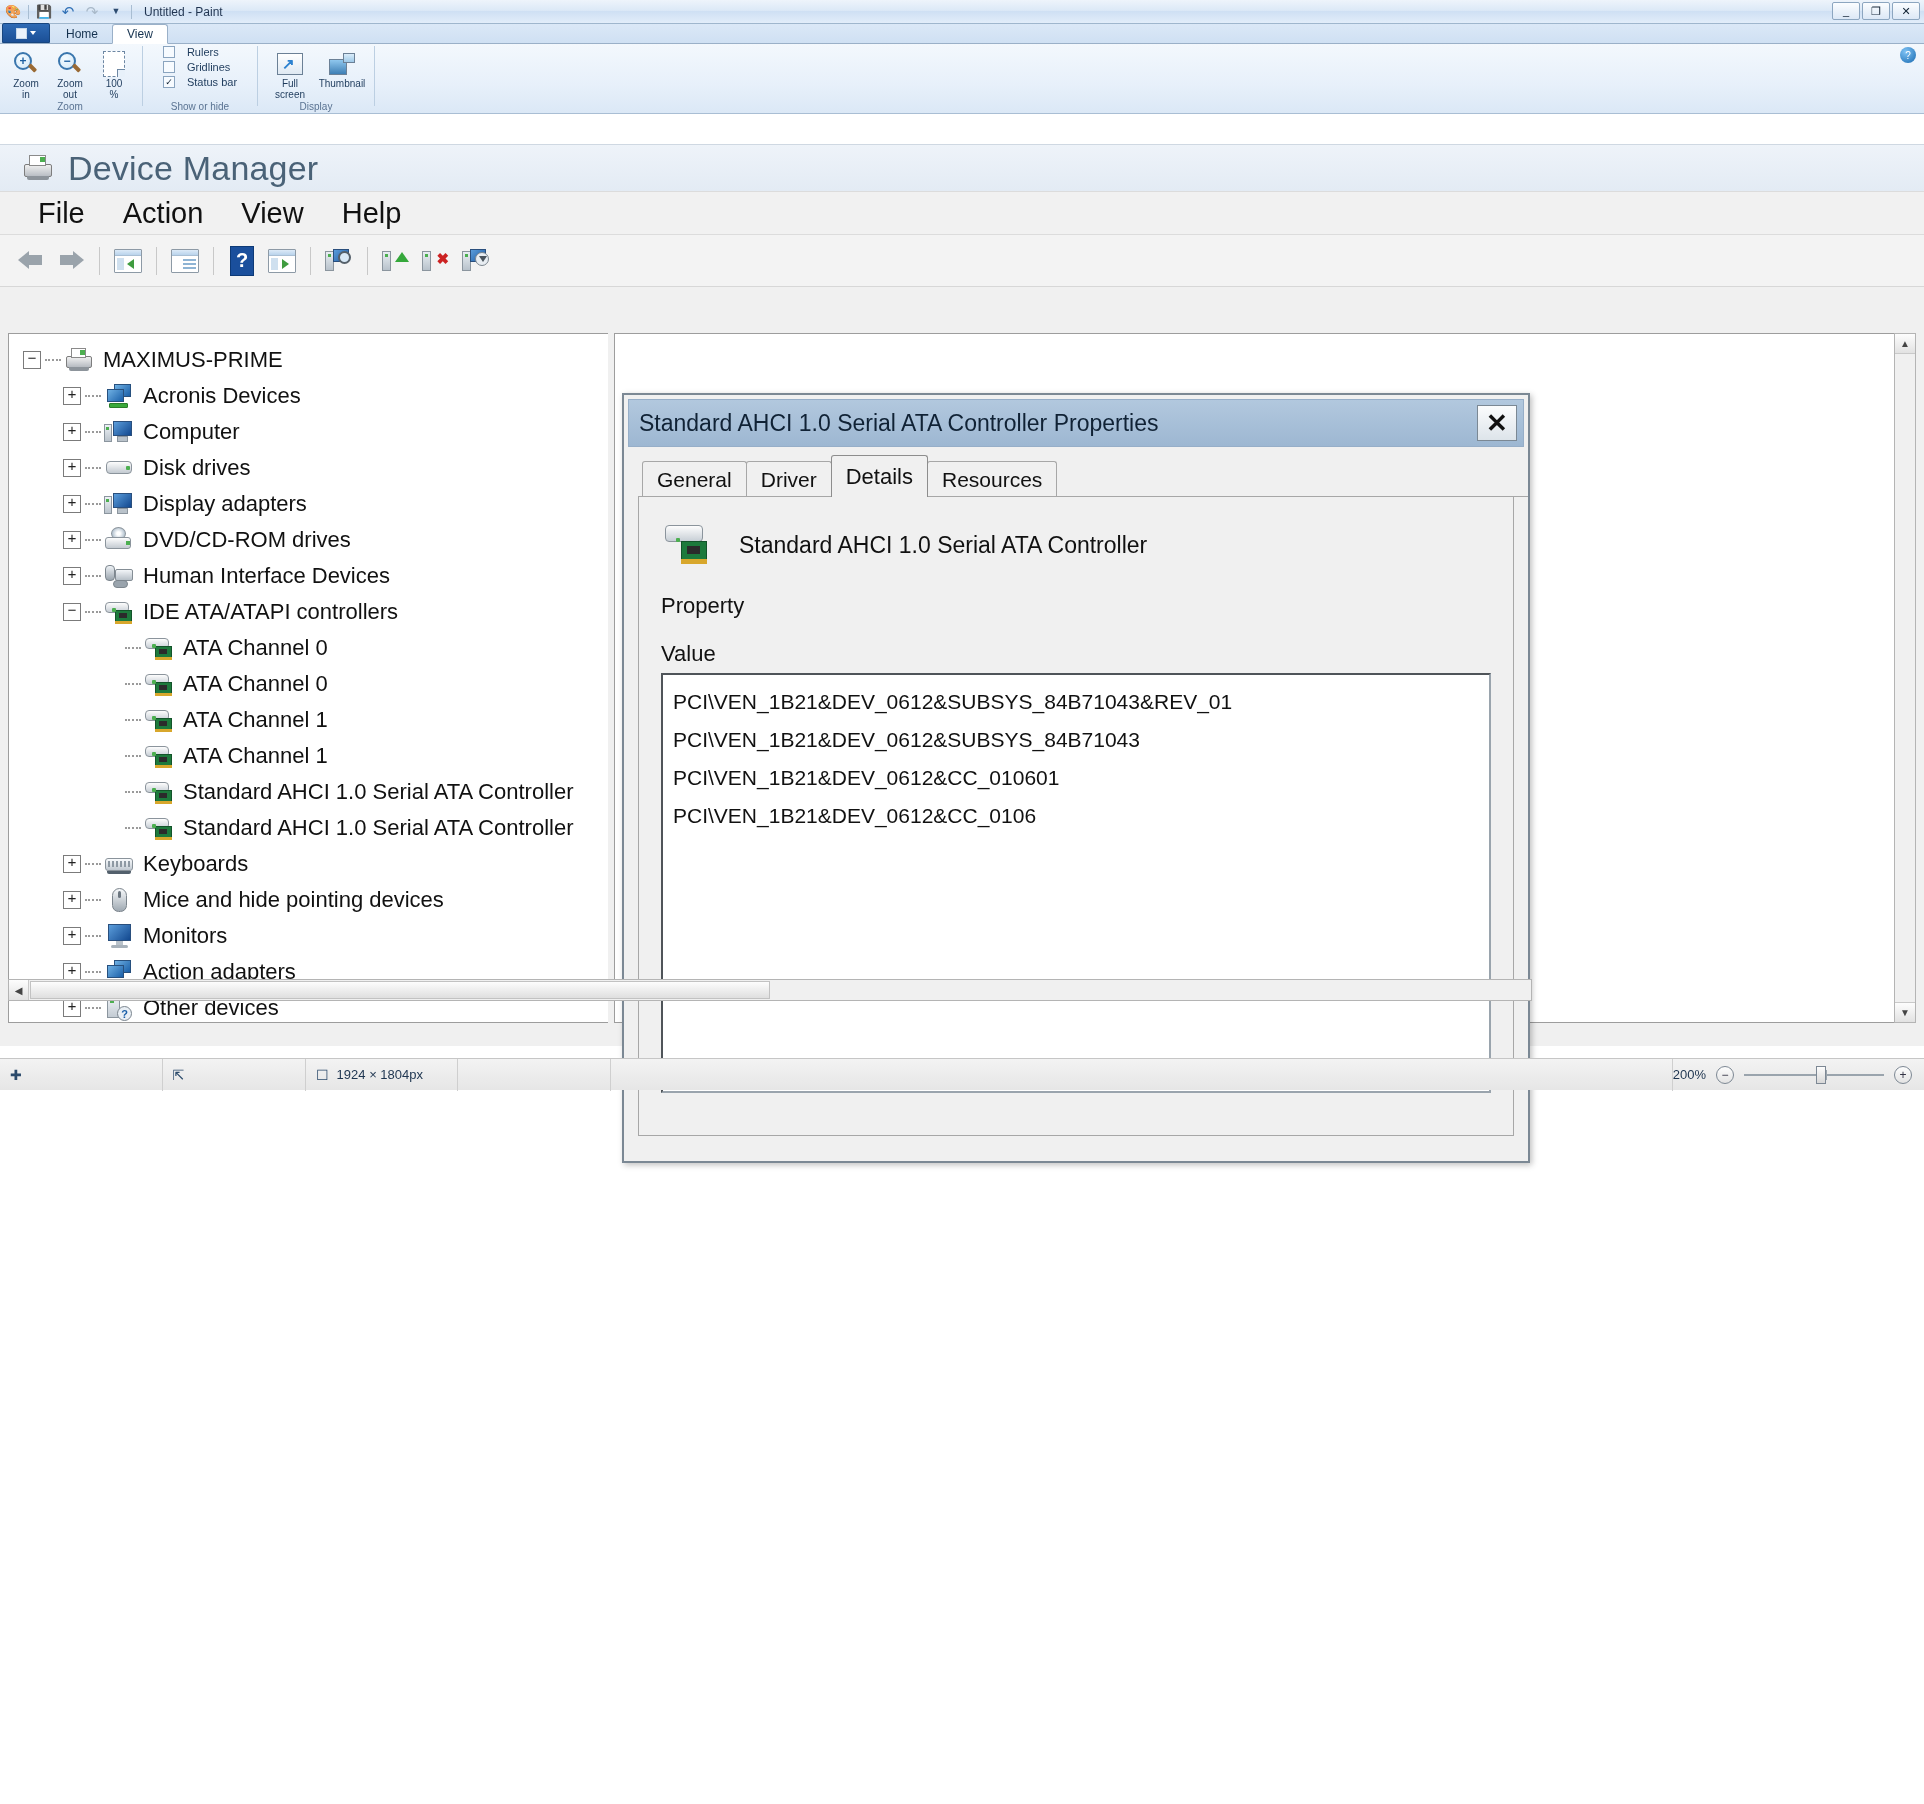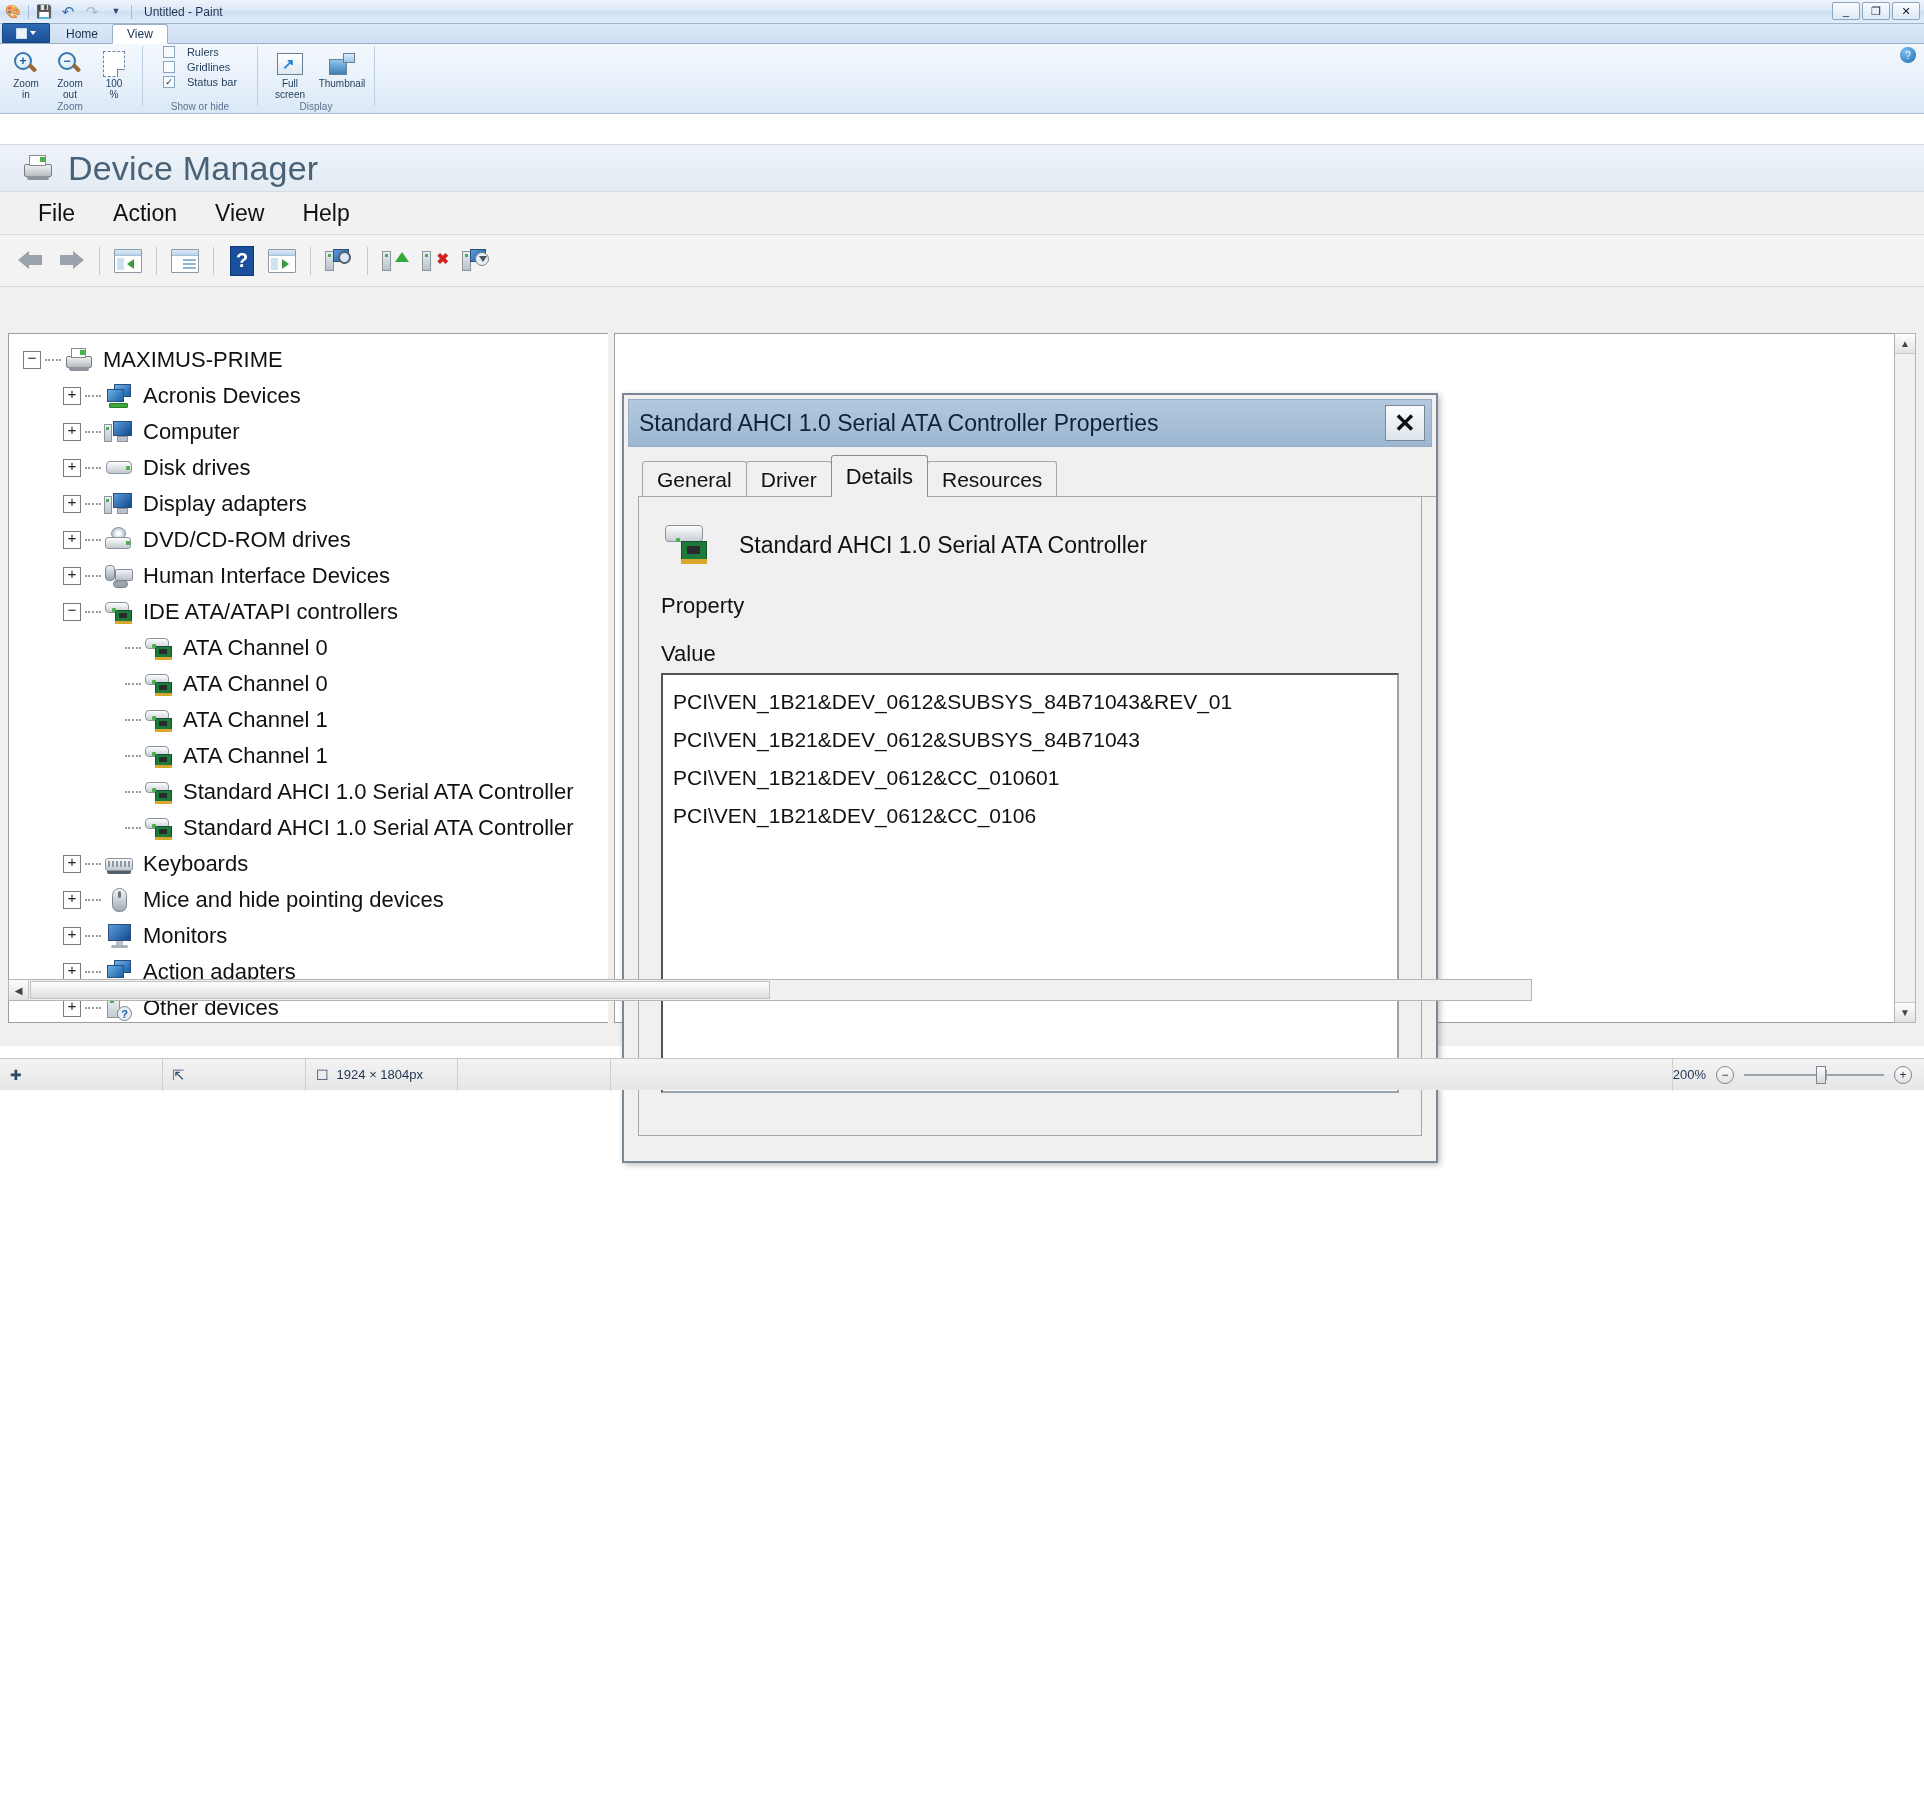--- a/index.html
+++ b/index.html
@@ -111,21 +111,21 @@
   .dm-printer-ico { width:32px; height:28px; position:relative; }
   .dm-printer-ico .body{position:absolute;left:2px;top:10px;width:28px;height:13px;border:1px solid #7d7d7d;border-radius:2px;background:linear-gradient(to bottom,#f0f0f0,#b9bec4);}
   .dm-printer-ico .paper{position:absolute;left:7px;top:1px;width:17px;height:11px;background:#fff;border:1px solid #8a8a8a;}
   .dm-printer-ico .dot{position:absolute;left:18px;top:3px;width:5px;height:5px;background:#4caf50;}
   .dm-printer-ico .tray{position:absolute;left:5px;top:22px;width:22px;height:4px;background:#8d949b;border-radius:0 0 2px 2px;}
 
   .dm-menubar {
     height:44px; background:#f1f1f1; border-top:1px solid #dcdcdc; border-bottom:1px solid #dcdcdc;
     display:flex; align-items:center; padding-left:22px; gap:6px;
   }
-  .dm-menuitem { font-size:23px; color:#111; padding:2px 16px; }
+  .dm-menuitem { font-size:29px; color:#111; padding:2px 16px; }
 
   .dm-toolbar {
     height:52px; background:#f3f3f3; border-bottom:1px solid #d7d7d7;
     display:flex; align-items:center; padding-left:12px; gap:2px;
   }
   .tb-btn { width:38px; height:38px; display:flex; align-items:center; justify-content:center; }
   .tb-sep { width:1px; height:28px; background:#c8c8c8; margin:0 7px; }
   .arrow-l, .arrow-r { width:26px;height:20px;position:relative; }
   .arrow-l:before, .arrow-r:before {
     content:""; position:absolute; top:4px; width:13px;height:10px;background:#9aa3ab;
@@ -227,21 +227,21 @@
   
   .right-pane { position:absolute; left:614px; top:0; width:1302px; height:690px; background:#fff; border:1px solid #9d9d9d; }
 
   .vscroll-outer { position:absolute; right:8px; top:188px; width:22px; height:690px; background:#f0f0f0; border:1px solid #b4b4b4; }
   .vs-arrow{height:20px;display:flex;align-items:center;justify-content:center;font-size:10px;color:#444;background:linear-gradient(to bottom,#fdfdfd,#e2e2e2);}
   .vs-arrow.bottom{position:absolute;bottom:0;left:0;right:0;border-top:1px solid #c9c9c9;}
   .vs-arrow.top{border-bottom:1px solid #c9c9c9;}
 
   
   .props-dialog {
-    position:absolute; left:614px; top:60px; width:816px; height:770px;
+    position:absolute; left:614px; top:60px; width:908px; height:770px;
     background:#f0f0f0; border:2px solid #7b8894; box-shadow:2px 2px 6px rgba(0,0,0,.25);
   }
   .props-title {
     height:48px; background:linear-gradient(to bottom,#b2c8de,#9db7d2);
     display:flex; align-items:center; justify-content:space-between; padding:0 6px 0 10px;
     margin:4px; border:1px solid #96aec8;
   }
   .props-title-text { font-size:23px; color:#102235; }
   .props-close {
     width:40px;height:36px; border:1px solid #7b8894; background:linear-gradient(to bottom,#fbfcfd,#dde4ea);

